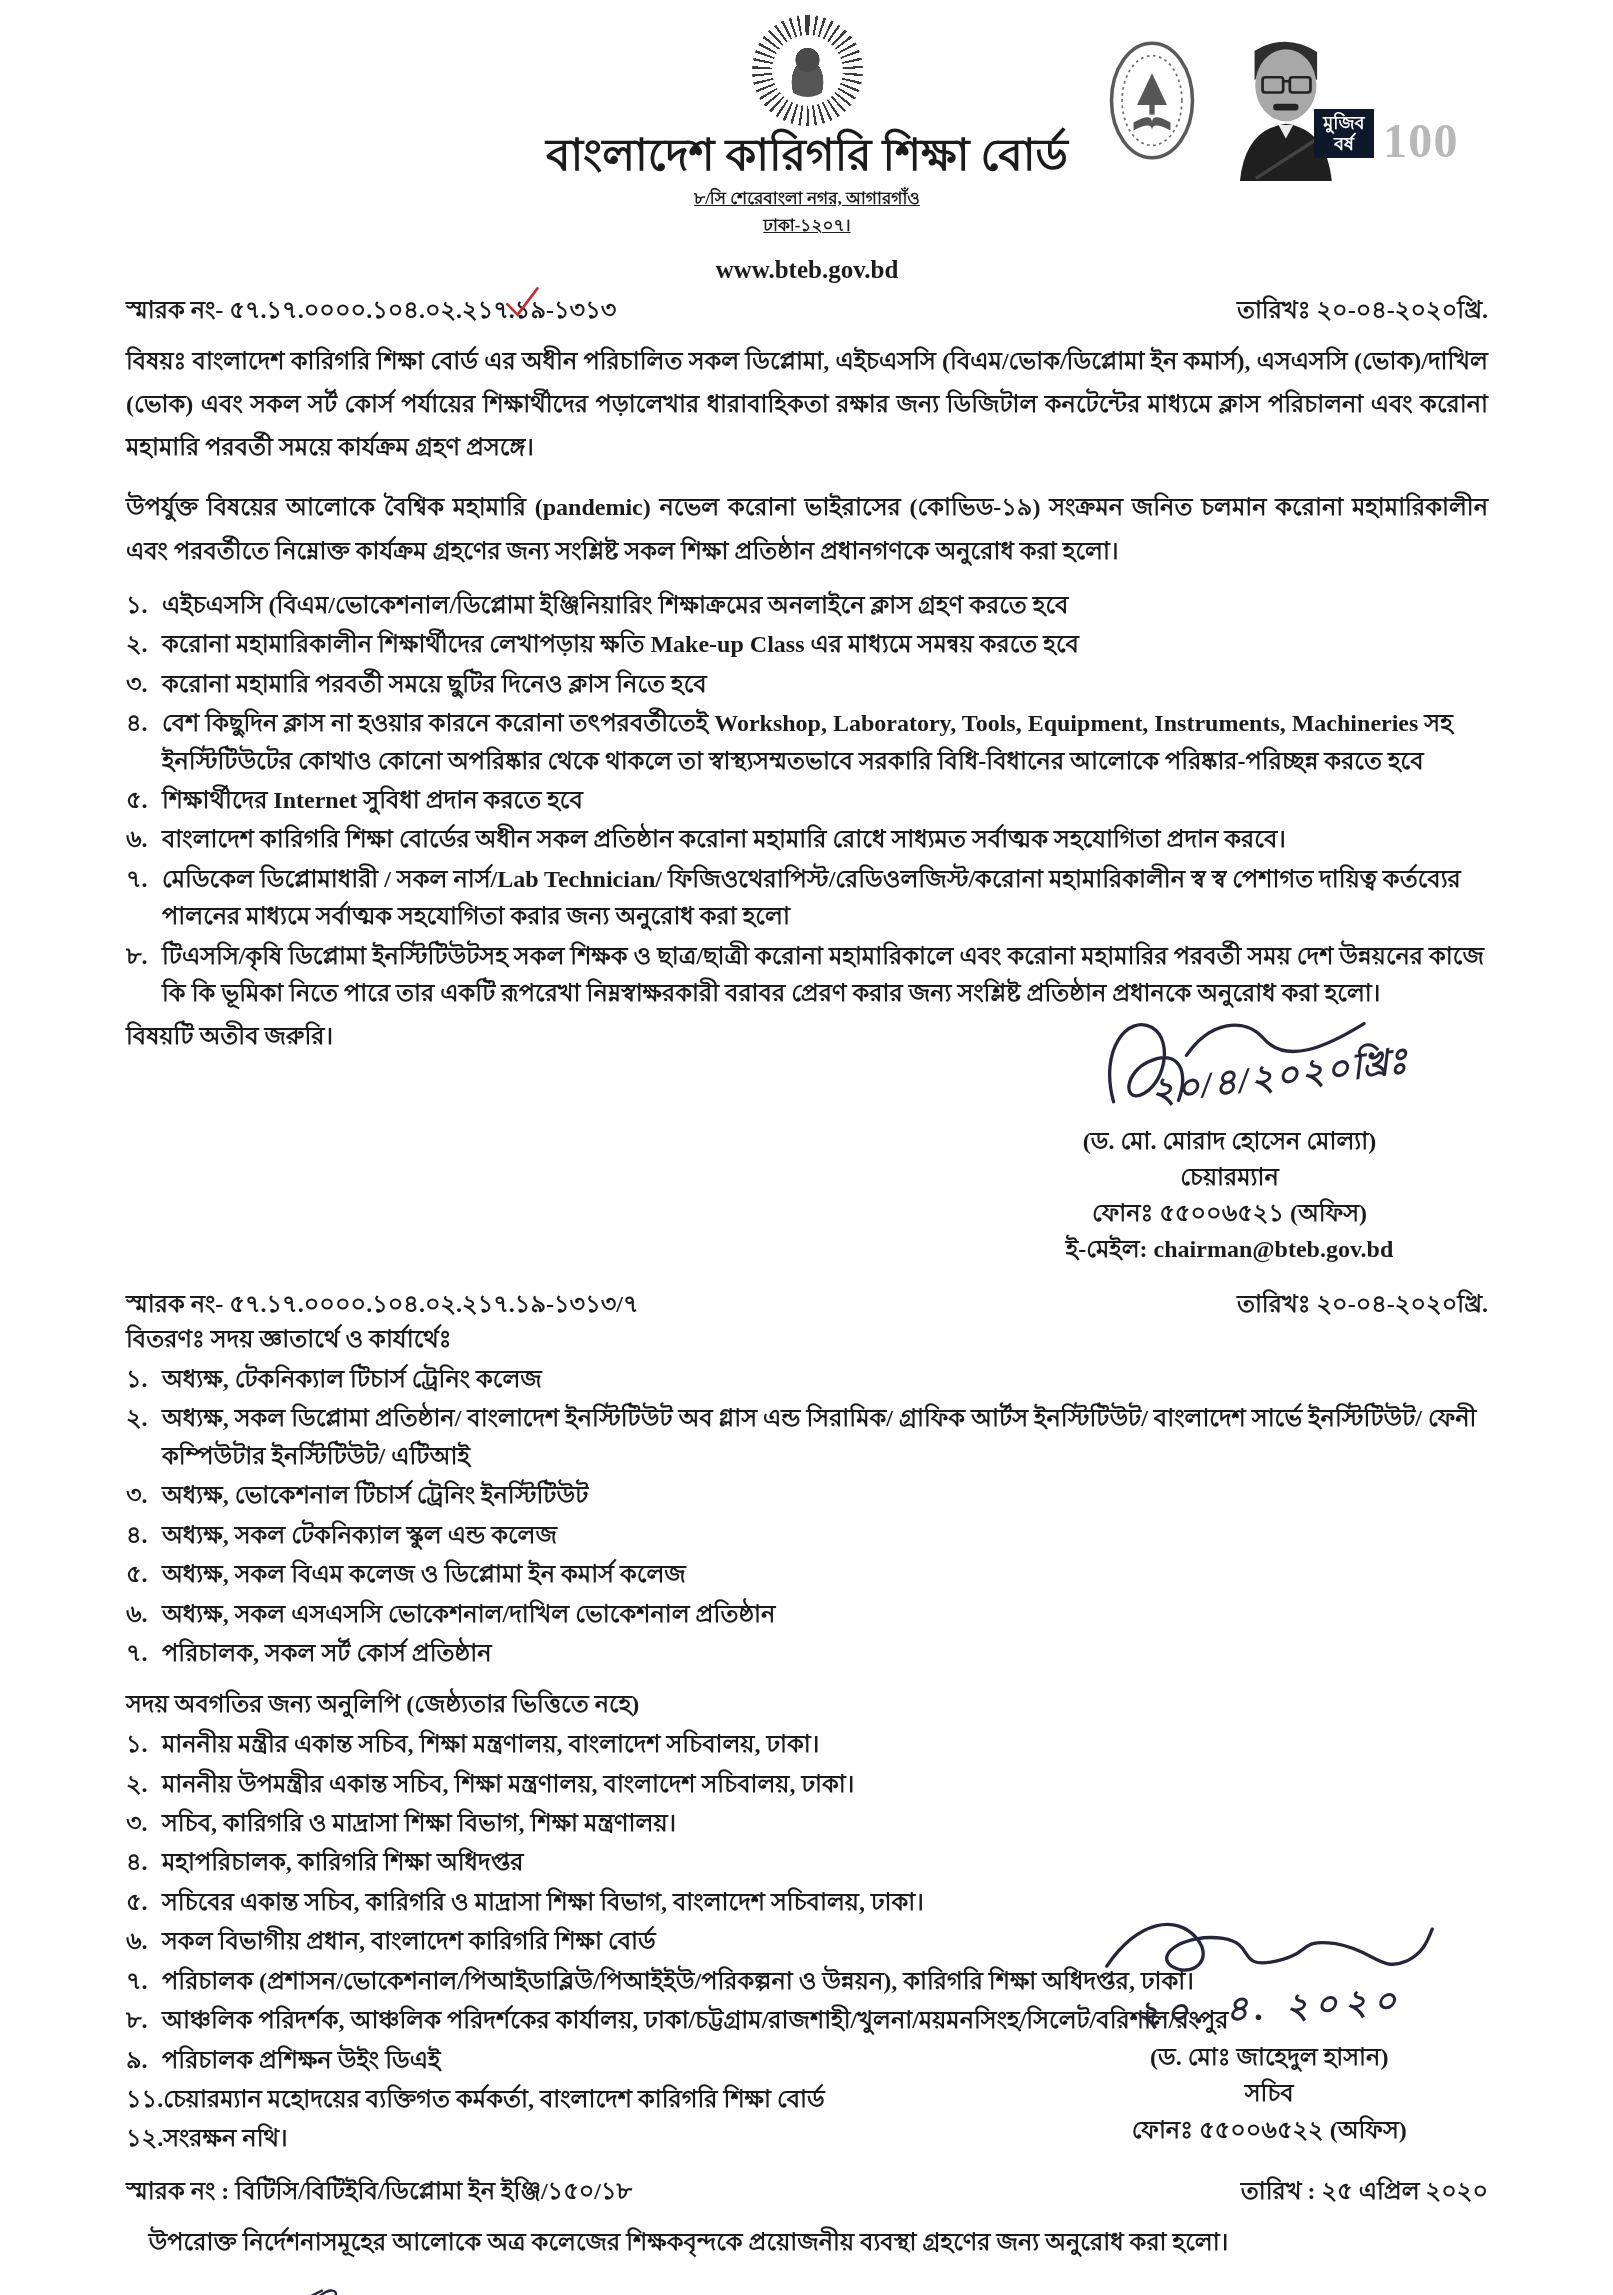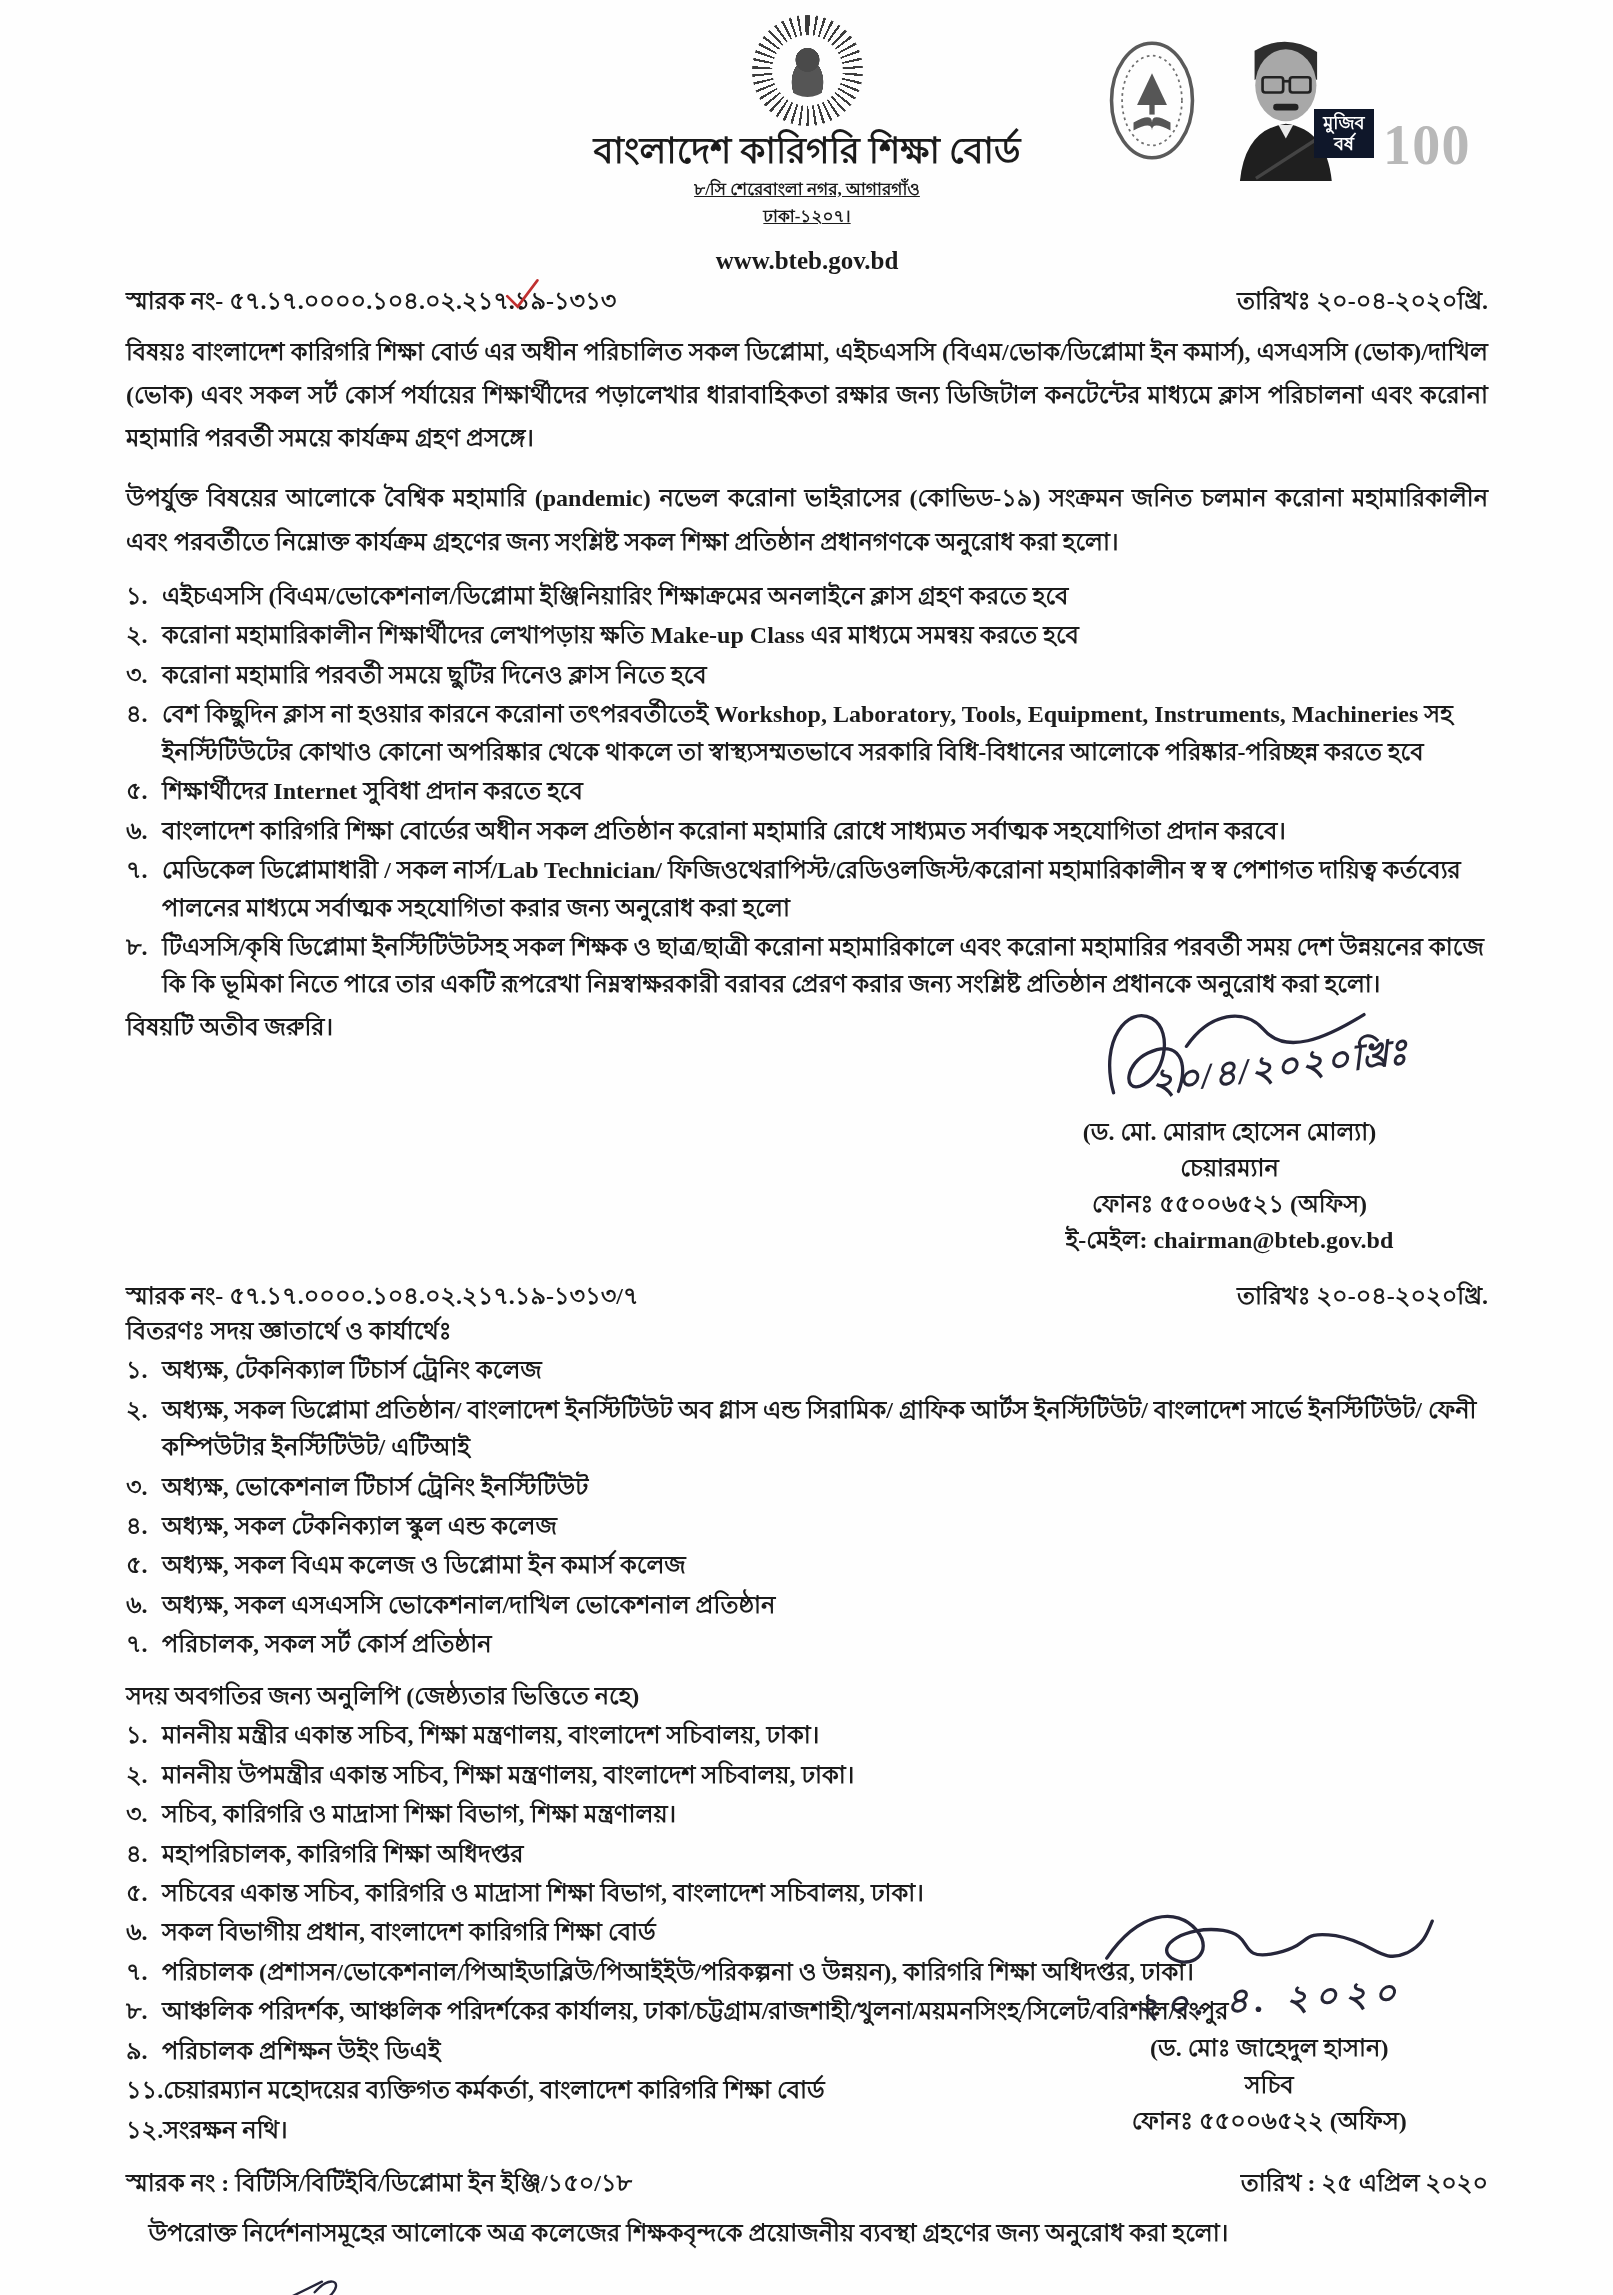--- a/index.html
+++ b/index.html
@@ -17,31 +17,31 @@
     width:111px;height:111px;margin:0 auto;border-radius:50%;position:relative;
     background:repeating-conic-gradient(from 0deg,#3c3c3c 0deg 2.6deg,transparent 2.6deg 8.5deg);
   }
   .emblem::before{content:"";position:absolute;inset:20px;background:#fefefe;border-radius:50%;}
   .emblem::after{
     content:"";position:absolute;inset:29px;border-radius:50%;
     background:
       radial-gradient(circle at 50% 30%, #4a4a4a 0 26%, transparent 27%),
       radial-gradient(ellipse at 50% 72%, #555 0 42%, transparent 43%);
   }
-  .org-name{font-size:36px;font-weight:700;margin-top:6.6px;line-height:1.1;}
+  .org-name{font-size:44px;font-weight:700;margin-top:6.6px;line-height:1.1;}
   .addr{font-size:17px;margin-top:8px;line-height:1.15;text-decoration:underline;}
   .website{font-size:25px;margin-top:20px;line-height:1.15;}
   .seal{position:absolute;top:38px;right:418px;width:88px;height:125px;}
   .mujib-unit{position:absolute;top:28px;right:179px;width:219px;height:156px;}
   .portrait-svg{position:absolute;left:0;top:0;}
   .mujib-box{
     position:absolute;left:98px;top:81px;background:#0f172a;color:#fff;
     padding:4px 9.3px;text-align:center;font-size:18px;line-height:1.15;font-weight:700;
   }
-  .mujib-100{position:absolute;left:167px;top:85px;font-size:56px;font-weight:700;color:#b8b8b8;letter-spacing:1.3px;}
+  .mujib-100{position:absolute;left:167px;top:85px;font-size:48px;font-weight:700;color:#b8b8b8;letter-spacing:1.3px;}
   
   .memo-row{display:flex;justify-content:space-between;align-items:baseline;position:relative;line-height:1.25;}
   .memo-row.m1{margin-top:10.6px;}
   .memo-row.m2{margin-top:25px;}
   .memo-row.m3{margin-top:18.6px;}
   .red-tick{position:absolute;left:372px;top:-10.6px;}
   
   .subject{margin:14.6px 0 0 0;font-weight:700;line-height:1.8;text-align:justify;}
   .intro{margin:17px 0 0 0;line-height:1.82;text-align:justify;}
   .urgent{margin:4px 0 0 0;font-weight:700;}

